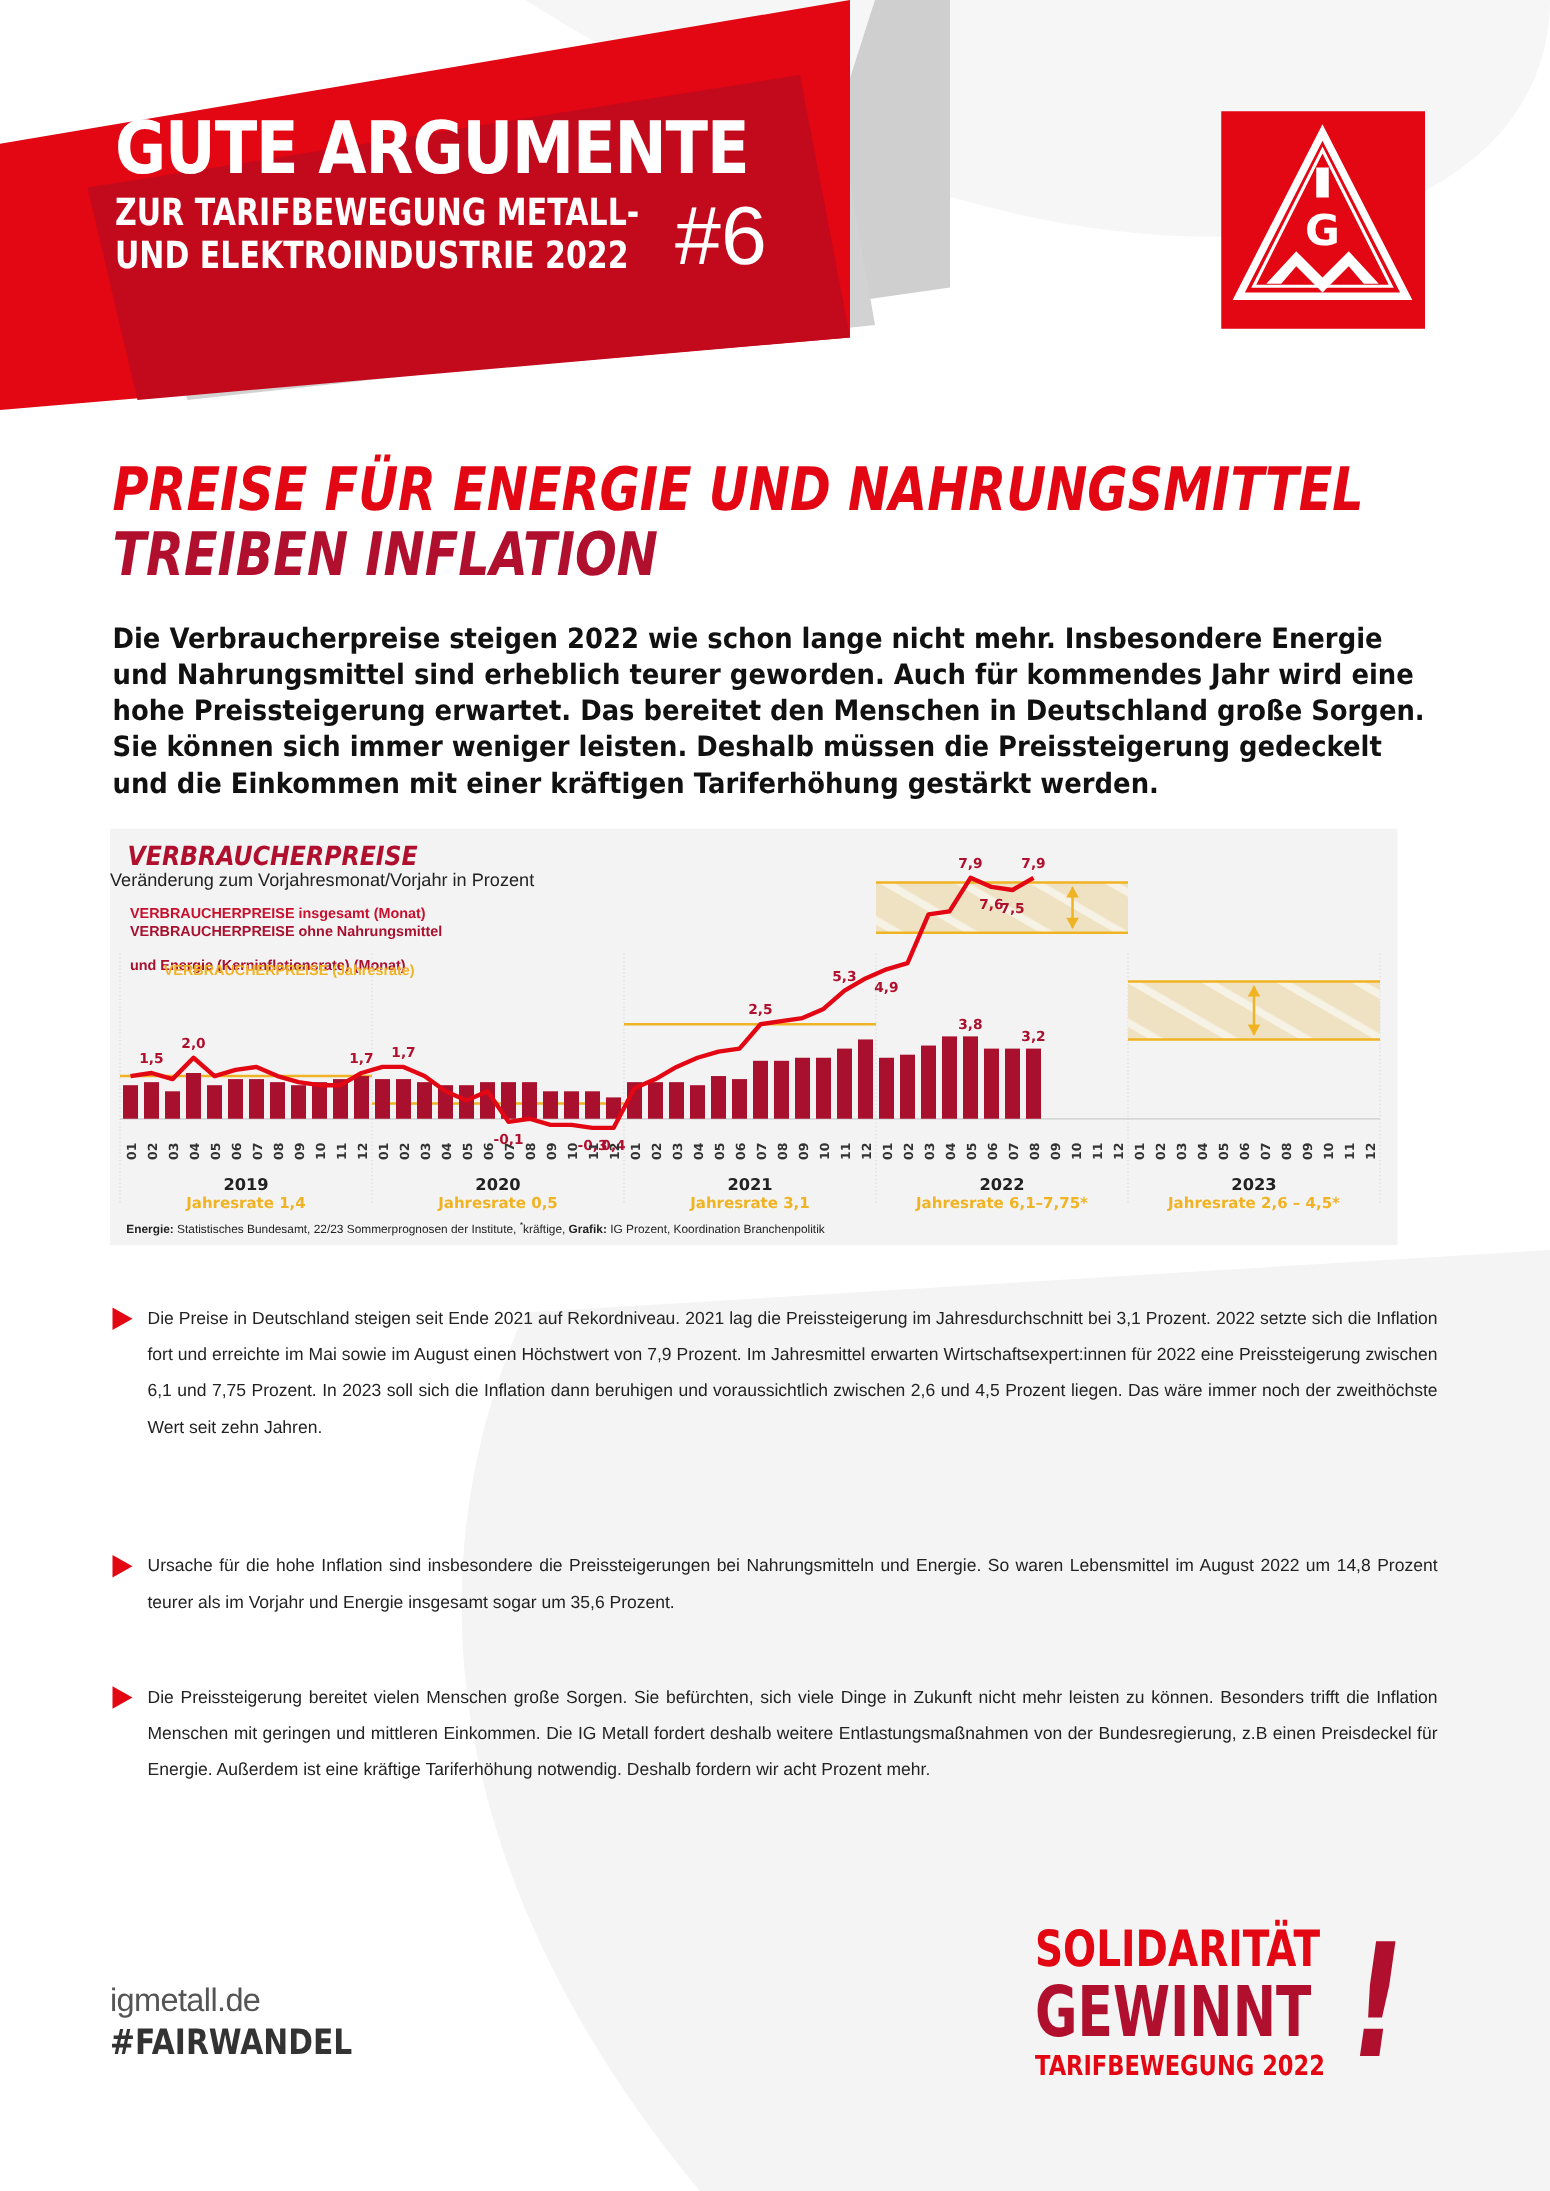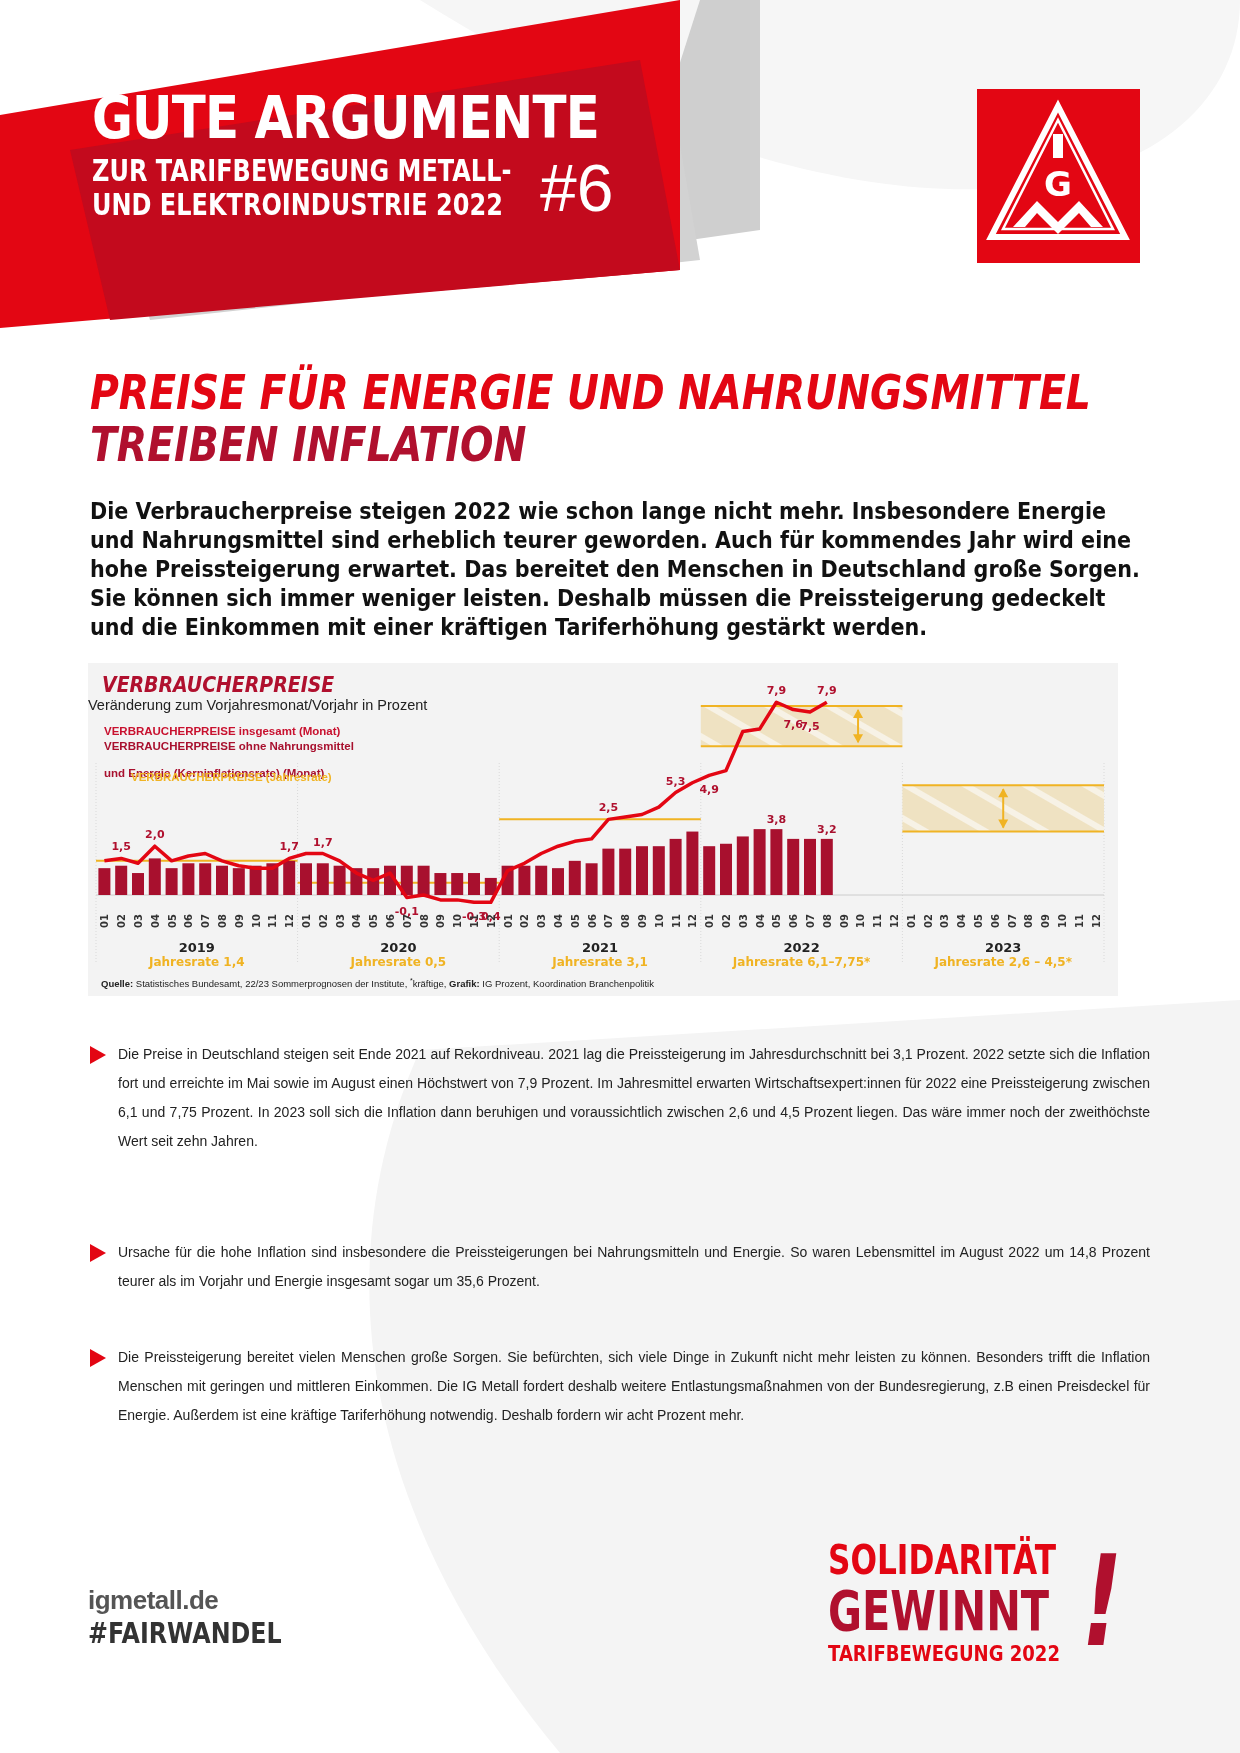--- a/index.html
+++ b/index.html
@@ -15,21 +15,21 @@
   .headline .l2{color:#b0102e;display:block;}
   .intro{position:absolute;left:90px;top:497px;width:1060px;font-family:"DejaVu Sans",sans-serif;font-weight:bold;font-size:22.5px;line-height:29px;color:#111;transform:scaleX(0.92);transform-origin:left top;width:1150px;}
   .chart-box{position:absolute;left:88px;top:663px;width:1030px;height:333px;background:#f3f3f3;}
   .c-title{position:absolute;left:14px;top:10px;color:#b0102e;font-family:"DejaVu Sans",sans-serif;font-weight:bold;font-style:italic;font-size:21px;transform:scaleX(0.9);transform-origin:left top;white-space:nowrap;}
   .c-sub{position:absolute;left:0;top:34px;font-size:14.5px;color:#222;white-space:nowrap;}
   .c-leg{position:absolute;left:16px;font-size:11.5px;font-weight:bold;white-space:nowrap;line-height:15px;}
   .source{position:absolute;left:13px;top:314px;font-size:9.5px;color:#222;white-space:nowrap;}
   .bullet{position:absolute;left:90px;width:1060px;font-family:"Liberation Sans",sans-serif;font-size:14px;line-height:29px;color:#222;}
   .bullet .tri{position:absolute;left:0;top:6px;width:0;height:0;border-top:9px solid transparent;border-bottom:9px solid transparent;border-left:16px solid #e30613;}
   .bullet .txt{display:block;margin-left:28px;text-align:justify;}
-  .footer-url{position:absolute;left:88px;top:1585px;font-size:26px;color:#555;font-family:"Liberation Sans",sans-serif;font-weight:bold;letter-spacing:-0.5px;}
+  .footer-url{position:absolute;left:88px;top:1585px;font-size:26px;color:#555;font-family:"Liberation Sans",sans-serif;font-weight:normal;letter-spacing:-0.5px;}
   .footer-tag{position:absolute;left:88px;top:1617px;font-size:28px;color:#333;font-family:"DejaVu Sans",sans-serif;font-weight:bold;transform:scaleX(0.85);transform-origin:left top;}
   .sol{position:absolute;left:828px;font-family:"DejaVu Sans",sans-serif;font-weight:bold;white-space:nowrap;transform-origin:left top;}
 </style>
 </head>
 <body>
 
 <svg class="bg-shape" width="1240" height="1753" viewBox="0 0 1240 1753">
   <path d="M420 0 C 900 300, 1240 200, 1240 0 Z" fill="#f6f6f6"></path>
   <path d="M560 1753 C 350 1500, 330 1250, 420 1050 L 1240 1000 L 1240 1753 Z" fill="#f4f4f4"></path>
   <polygon points="700,0 760,0 760,230 620,250" fill="#cfcfcf"></polygon>
@@ -224,21 +224,21 @@
       <text x="310.40000000000003" y="289" text-anchor="middle" font-size="13" font-weight="bold" fill="#222" font-family="DejaVu Sans, sans-serif">2020</text>
       <text x="310.40000000000003" y="303" text-anchor="middle" font-size="12" font-weight="bold" fill="#f0b323" font-family="DejaVu Sans, sans-serif">Jahresrate 0,5</text>
       <text x="512" y="289" text-anchor="middle" font-size="13" font-weight="bold" fill="#222" font-family="DejaVu Sans, sans-serif">2021</text>
       <text x="512" y="303" text-anchor="middle" font-size="12" font-weight="bold" fill="#f0b323" font-family="DejaVu Sans, sans-serif">Jahresrate 3,1</text>
       <text x="713.6000000000001" y="289" text-anchor="middle" font-size="13" font-weight="bold" fill="#222" font-family="DejaVu Sans, sans-serif">2022</text>
       <text x="713.6000000000001" y="303" text-anchor="middle" font-size="12" font-weight="bold" fill="#f0b323" font-family="DejaVu Sans, sans-serif">Jahresrate 6,1–7,75*</text>
       <text x="915.2" y="289" text-anchor="middle" font-size="13" font-weight="bold" fill="#222" font-family="DejaVu Sans, sans-serif">2023</text>
       <text x="915.2" y="303" text-anchor="middle" font-size="12" font-weight="bold" fill="#f0b323" font-family="DejaVu Sans, sans-serif">Jahresrate 2,6 – 4,5*</text>
     </svg>
   <div class="source">
-    <b>Quelle:</b><span> Statistisches Bundesamt, 22/23 Sommerprognosen der Institute, </span><sup style="font-size:7px;">*</sup><span>kräftige, </span><b>Grafik:</b><span> IG Prozent, Koordination Branchenpolitik</span>
+    <b>Energie:</b><span> Statistisches Bundesamt, 22/23 Sommerprognosen der Institute, </span><sup style="font-size:7px;">*</sup><span>kräftige, </span><b>Grafik:</b><span> IG Prozent, Koordination Branchenpolitik</span>
   </div>
 </div>
 
 <div class="bullet" style="top:1040px;">
   <span class="tri"></span>
   <span class="txt">Die Preise in Deutschland steigen seit Ende 2021 auf Rekordniveau. 2021 lag die Preissteigerung im Jahresdurchschnitt bei 3,1 Prozent. 2022 setzte sich die Inflation fort und erreichte im Mai sowie im August einen Höchstwert von 7,9 Prozent. Im Jahresmittel erwarten Wirtschaftsexpert:innen für 2022 eine Preissteigerung zwischen 6,1 und 7,75 Prozent. In 2023 soll sich die Inflation dann beruhigen und voraussichtlich zwischen 2,6 und 4,5 Prozent liegen. Das wäre immer noch der zweithöchste Wert seit zehn Jahren.</span>
 </div>
 <div class="bullet" style="top:1238px;">
   <span class="tri"></span>
   <span class="txt">Ursache für die hohe Inflation sind insbesondere die Preissteigerungen bei Nahrungsmitteln und Energie. So waren Lebensmittel im August 2022 um 14,8 Prozent teurer als im Vorjahr und Energie insgesamt sogar um 35,6 Prozent.</span>

